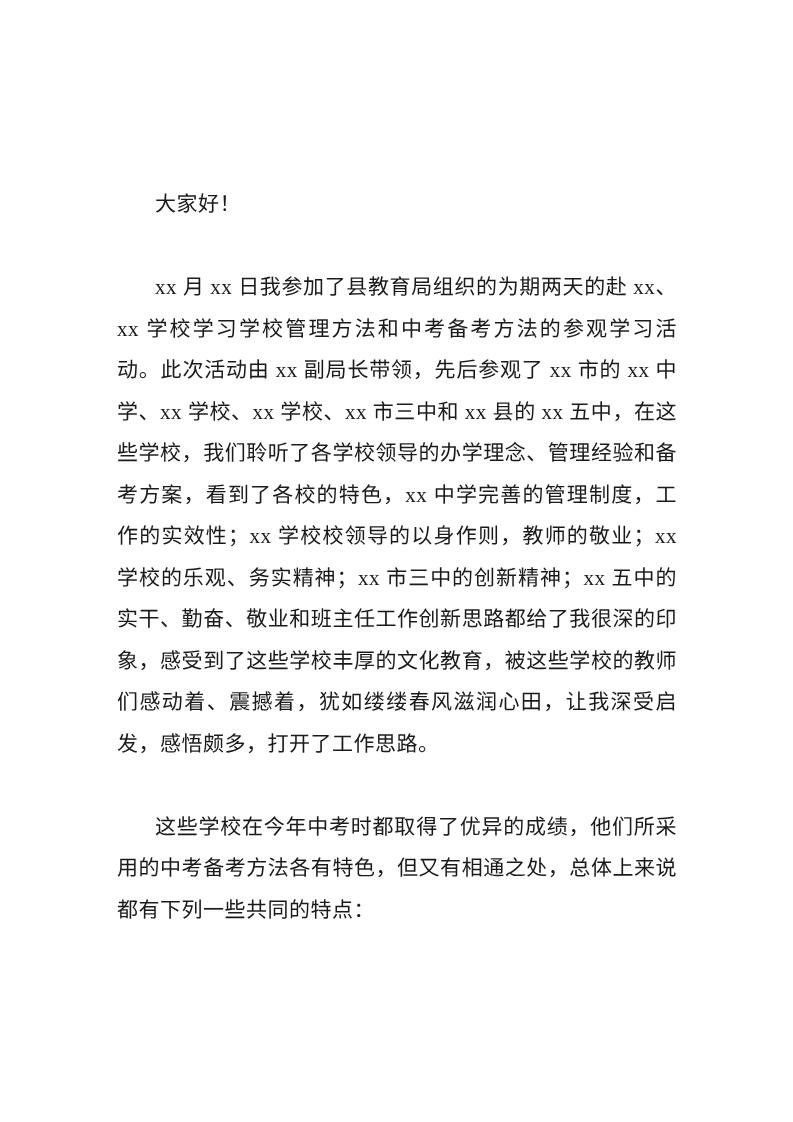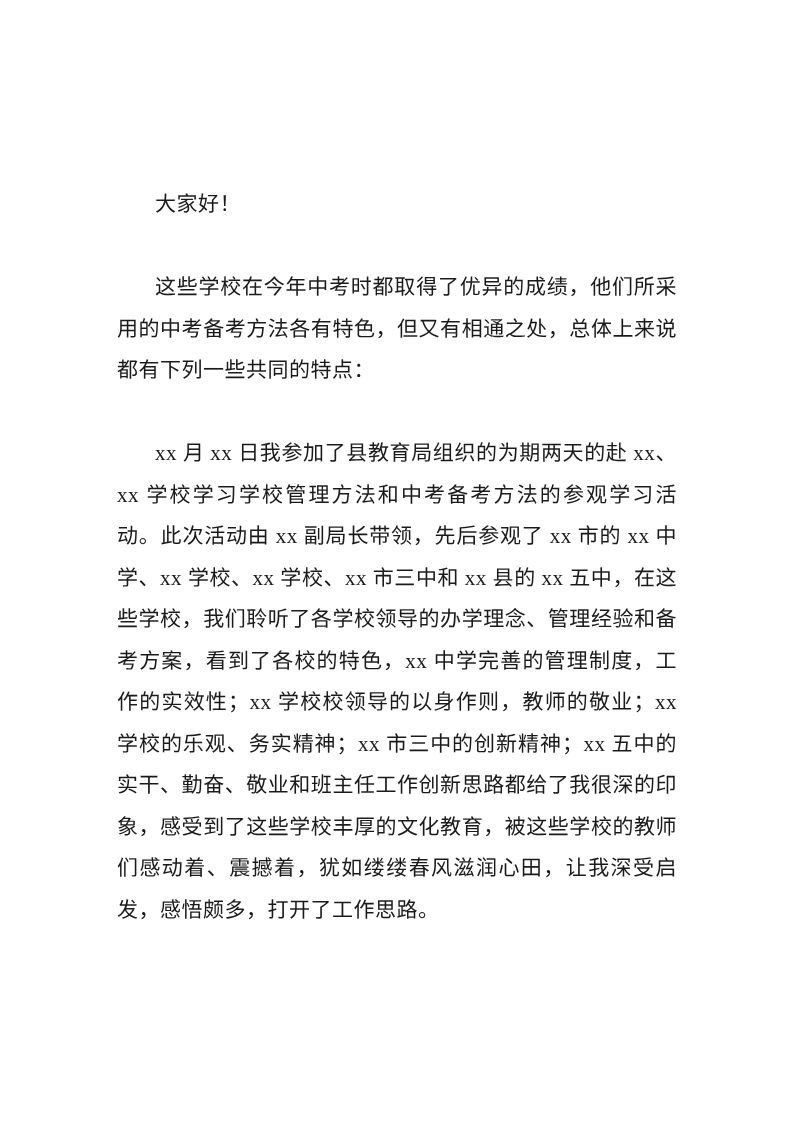--- a/index.html
+++ b/index.html
@@ -31,16 +31,16 @@
     margin: 0 0 41.5px 0;
     text-indent: 38px;
   }
 </style>
 </head>
 <body>
 
 <div class="page">
   <div class="content">
     <p>大家好！</p>
+    <p>xx 月 xx 日我参加了县教育局组织的为期两天的赴 xx、xx 学校学习学校管理方法和中考备考方法的参观学习活动。此次活动由 xx 副局长带领，先后参观了 xx 市的 xx 中学、xx 学校、xx 学校、xx 市三中和 xx 县的 xx 五中，在这些学校，我们聆听了各学校领导的办学理念、管理经验和备考方案，看到了各校的特色，xx 中学完善的管理制度，工作的实效性；xx 学校校领导的以身作则，教师的敬业；xx 学校的乐观、务实精神；xx 市三中的创新精神；xx 五中的实干、勤奋、敬业和班主任工作创新思路都给了我很深的印象，感受到了这些学校丰厚的文化教育，被这些学校的教师们感动着、震撼着，犹如缕缕春风滋润心田，让我深受启发，感悟颇多，打开了工作思路。</p>
     <p>这些学校在今年中考时都取得了优异的成绩，他们所采用的中考备考方法各有特色，但又有相通之处，总体上来说都有下列一些共同的特点：</p>
-    <p>xx 月 xx 日我参加了县教育局组织的为期两天的赴 xx、xx 学校学习学校管理方法和中考备考方法的参观学习活动。此次活动由 xx 副局长带领，先后参观了 xx 市的 xx 中学、xx 学校、xx 学校、xx 市三中和 xx 县的 xx 五中，在这些学校，我们聆听了各学校领导的办学理念、管理经验和备考方案，看到了各校的特色，xx 中学完善的管理制度，工作的实效性；xx 学校校领导的以身作则，教师的敬业；xx 学校的乐观、务实精神；xx 市三中的创新精神；xx 五中的实干、勤奋、敬业和班主任工作创新思路都给了我很深的印象，感受到了这些学校丰厚的文化教育，被这些学校的教师们感动着、震撼着，犹如缕缕春风滋润心田，让我深受启发，感悟颇多，打开了工作思路。</p>
   </div>
 </div>
 
 </body></html>

